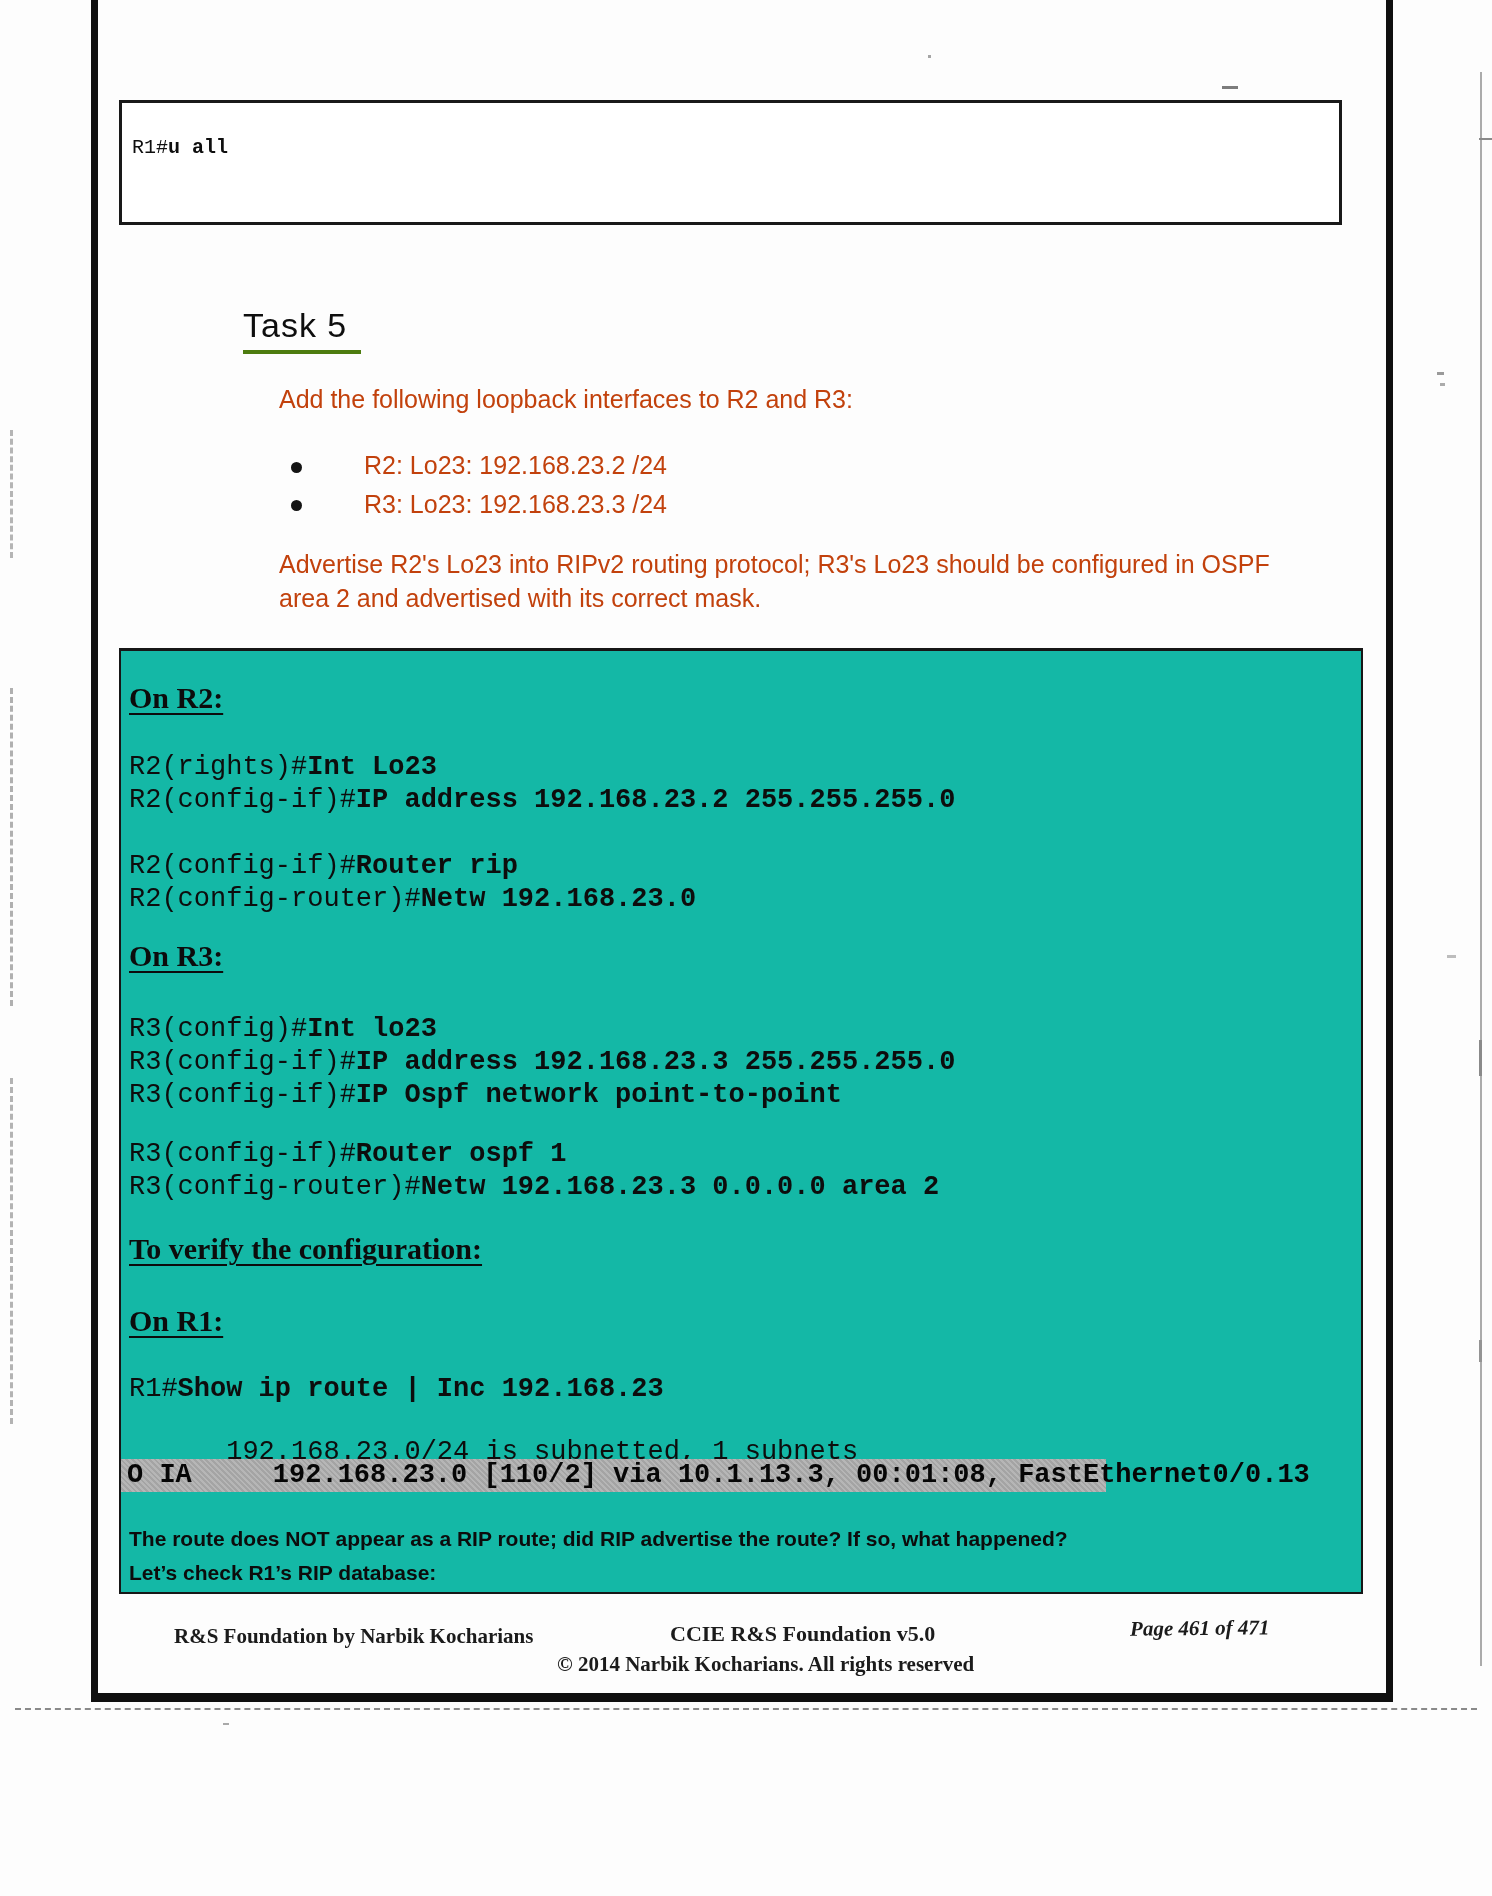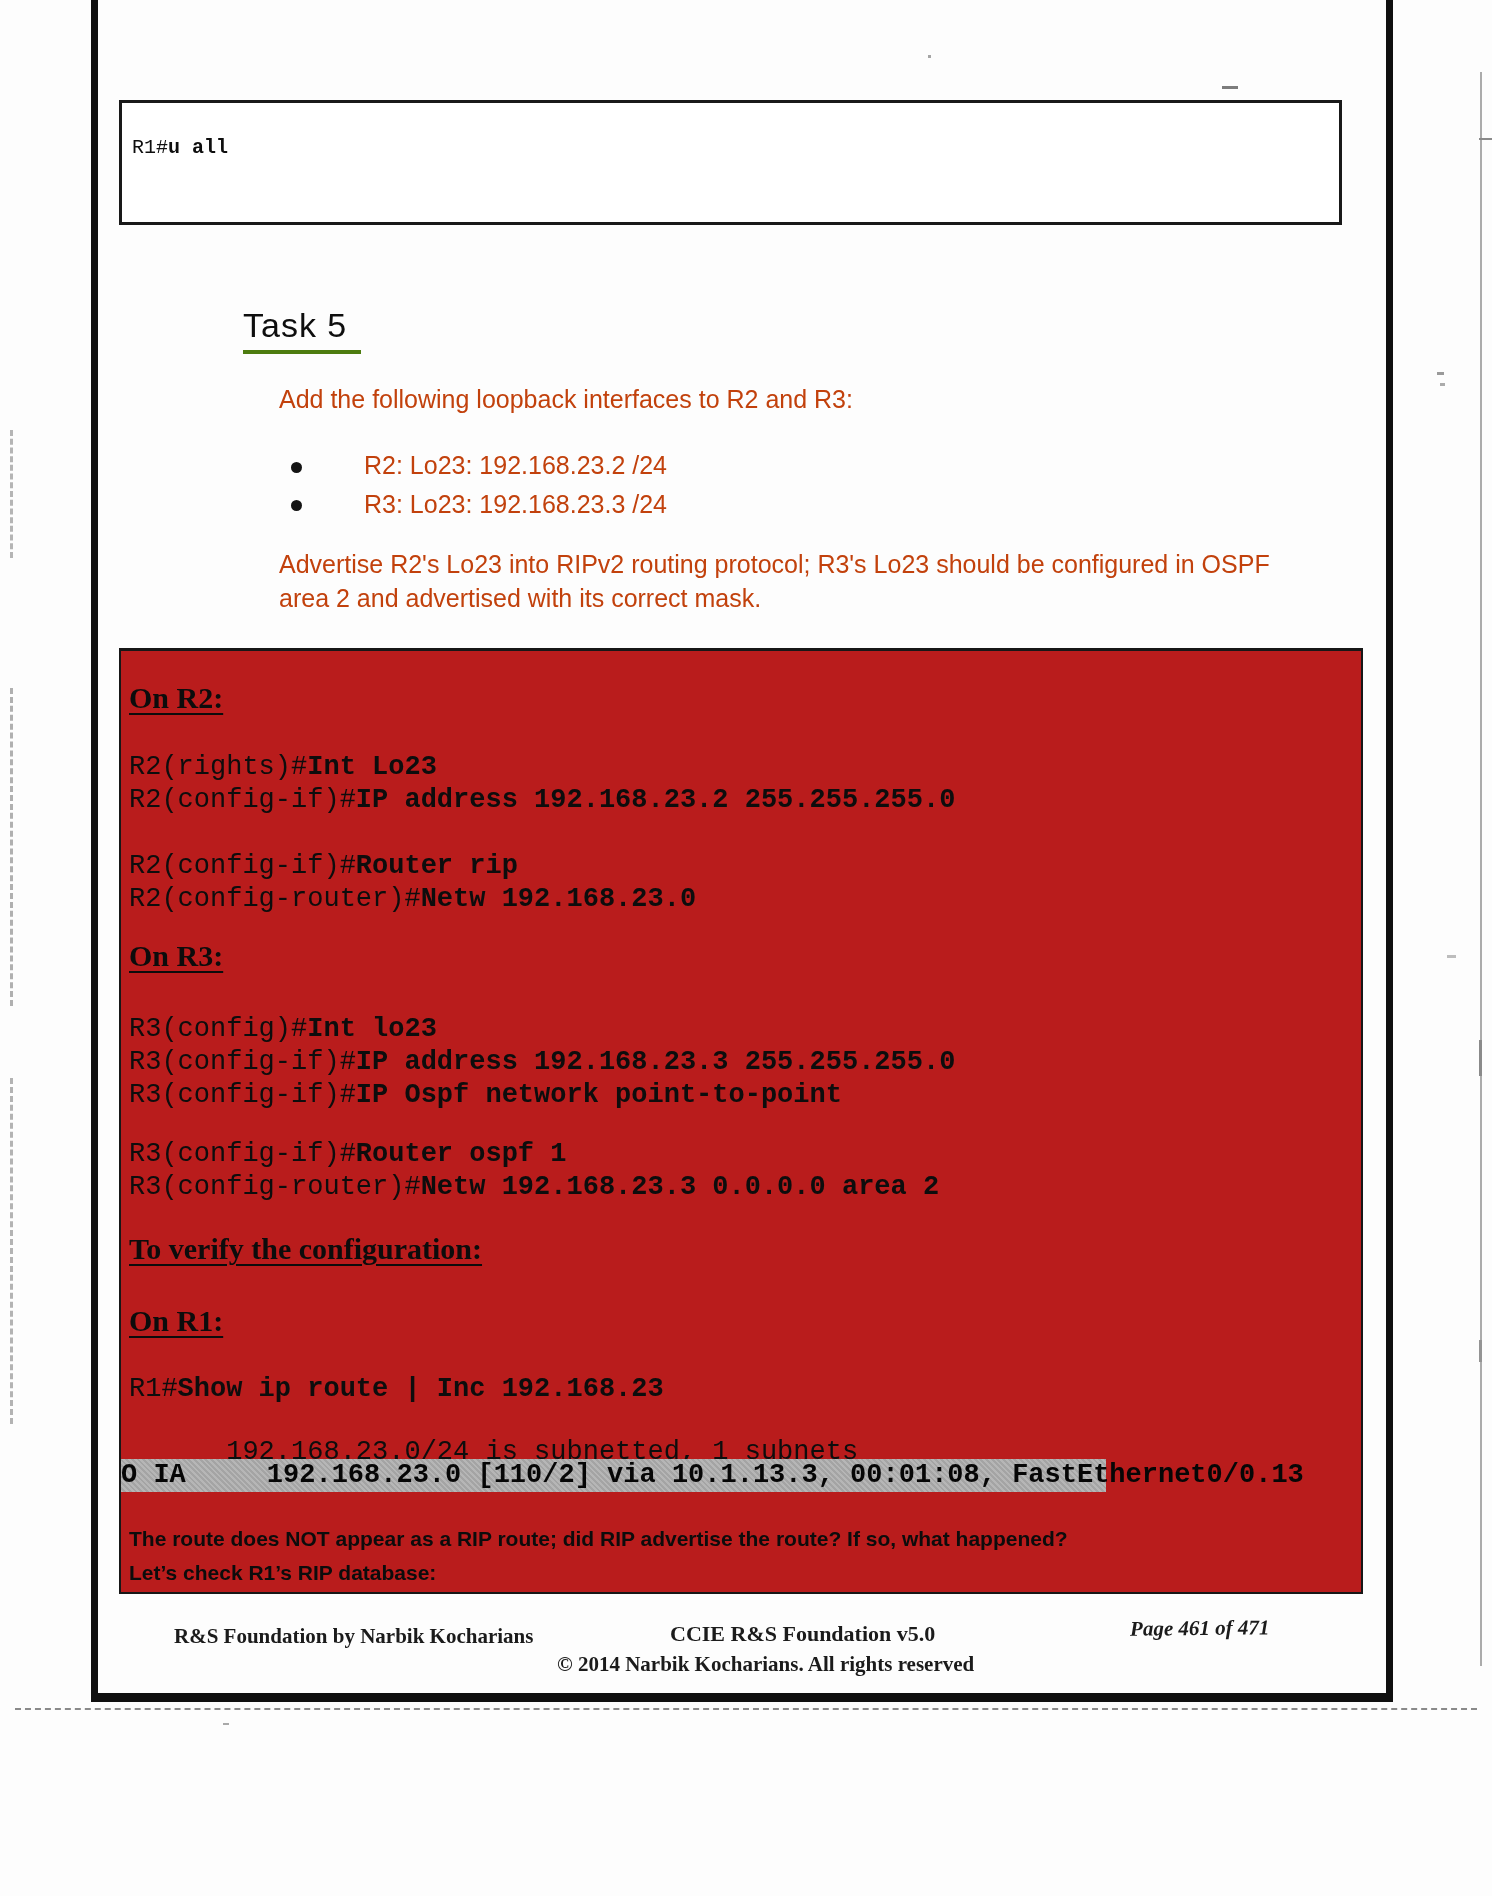--- a/index.html
+++ b/index.html
@@ -46,40 +46,40 @@
   .task-intro{left:243px;top:382px;}
   .bullet-dot{width:11px;height:11px;border-radius:50%;background:#141414;}
   .b-dot-1{left:291px;top:462px;}
   .b-dot-2{left:291px;top:500px;}
   .b-text-1{left:328px;top:448px;}
   .b-text-2{left:328px;top:487px;}
   .task-para-1{left:243px;top:547px;}
   .task-para-2{left:243px;top:581px;}
 
   
-  .config-box{left:119px;top:648px;width:1244px;height:946px;border:2px solid #171717;border-top-width:3px;box-sizing:border-box;background:#b91c1c;}
+  .config-box{left:119px;top:648px;width:1244px;height:946px;border:2px solid #171717;border-top-width:3px;box-sizing:border-box;background:#14b8a6;}
   .section-heading{
     font-family:"Liberation Serif","DejaVu Serif",serif;font-weight:bold;font-size:30px;color:#0c0c0c;
     text-decoration:underline;text-decoration-thickness:2px;text-underline-offset:5px;white-space:pre;
   }
   .h-r2{left:8px;top:30px;}
   .h-r3{left:8px;top:288px;}
   .h-verify{left:8px;top:581px;}
   .h-r1{left:8px;top:653px;}
   .cl{left:8px;}
   .cl-r2a-0{top:100px;} .cl-r2a-1{top:133px;}
   .cl-r2b-0{top:199px;} .cl-r2b-1{top:232px;}
   .cl-r3a-0{top:362px;} .cl-r3a-1{top:395px;} .cl-r3a-2{top:428px;}
   .cl-r3b-0{top:487px;} .cl-r3b-1{top:520px;}
   .cl-r1cmd{top:722px;}
   .cl-output{top:785px;}
   .highlight-line{
     left:0;top:808px;width:985px;height:33px;
     background:repeating-linear-gradient(45deg,#b6b6b6 0 2px,#a4a4a4 2px 4px);
-    font-size:27px;line-height:33px;font-weight:bold;color:#060606;padding-left:0;box-sizing:border-box;
+    font-size:27px;line-height:33px;font-weight:bold;color:#060606;padding-left:6px;box-sizing:border-box;
   }
   .note-text{font-size:21px;font-weight:bold;line-height:33px;color:#0c0c0c;}
   .note-1{left:8px;top:871px;}
   .note-2{left:8px;top:905px;}
 
   
   .footer-text{font-family:"Liberation Serif","DejaVu Serif",serif;font-weight:bold;color:#1b1b1b;}
   .f-left{left:174px;top:1624px;font-size:21px;}
   .f-center{left:670px;top:1621px;font-size:22px;}
   .f-right{left:1130px;top:1616px;font-size:21px;font-style:italic;transform:rotate(-.6deg);}

